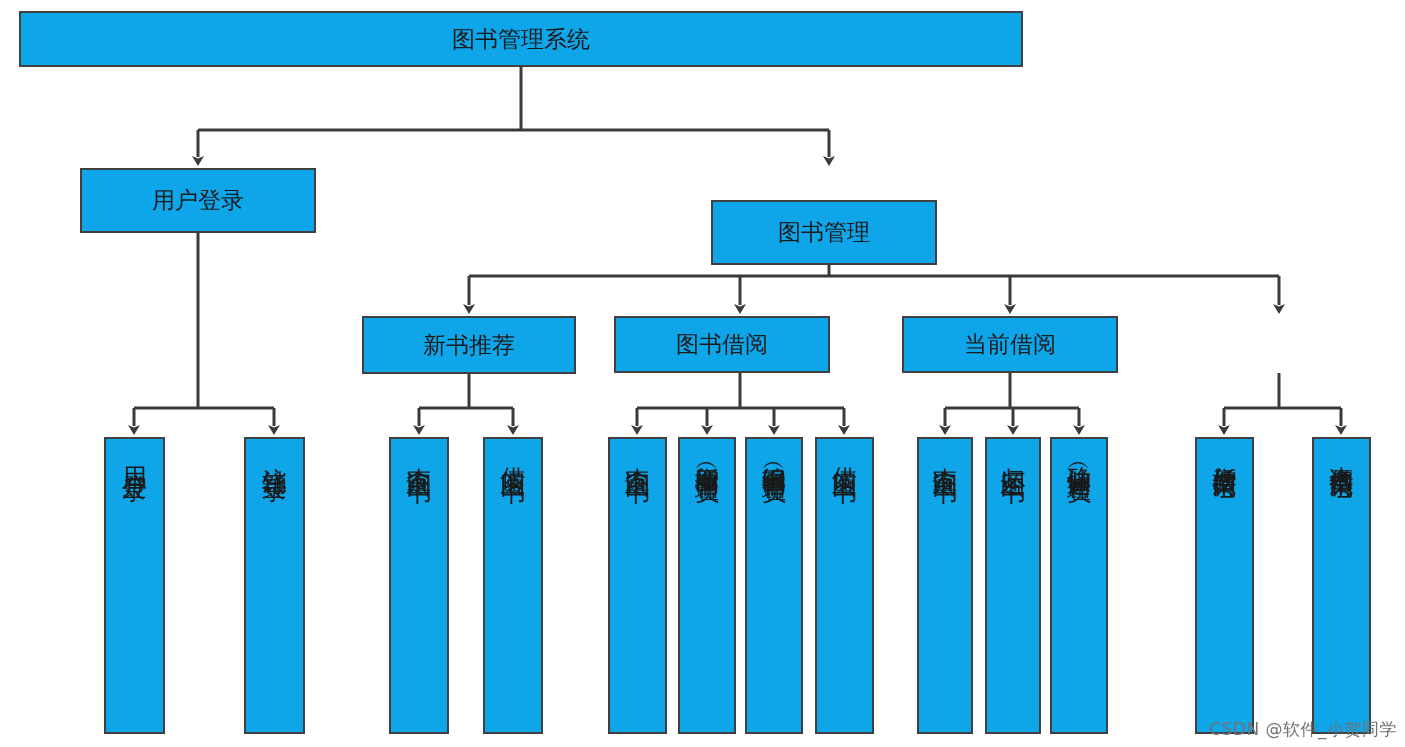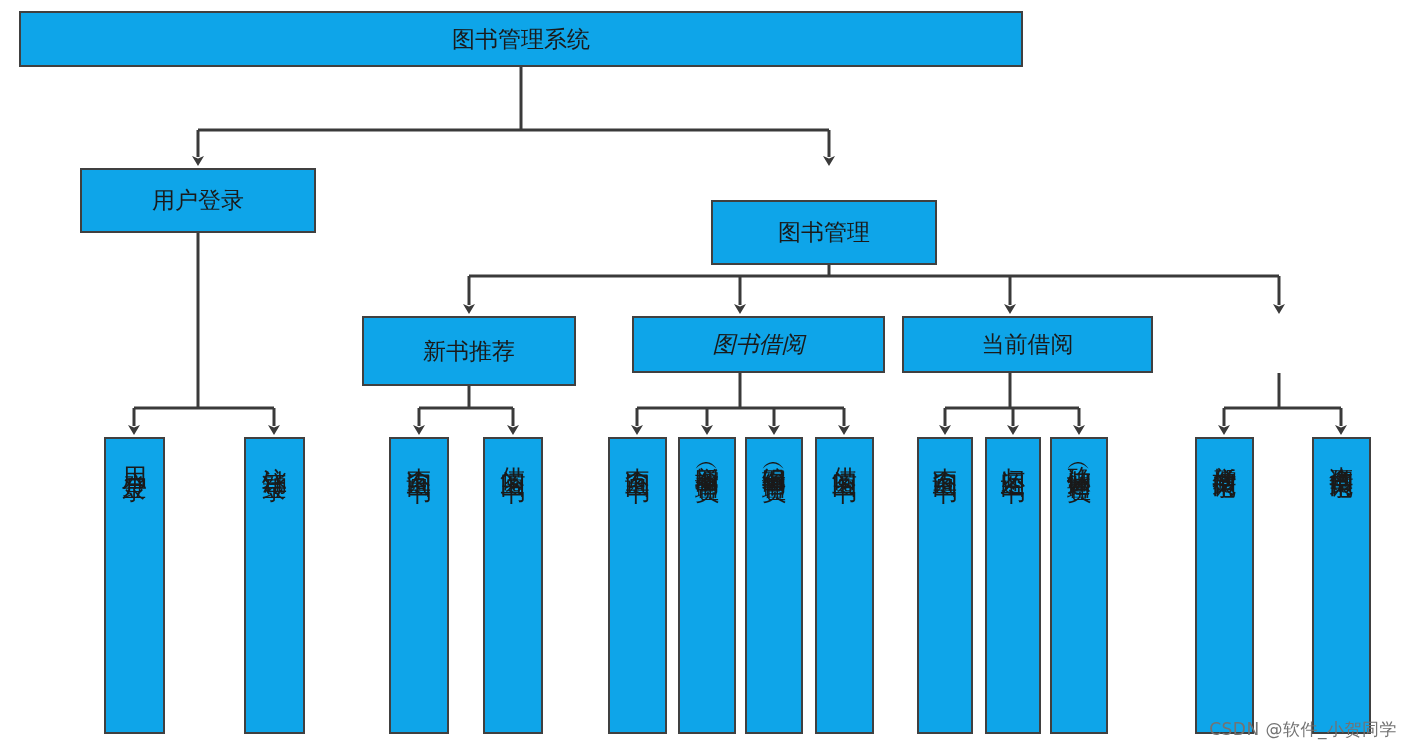--- a/index.html
+++ b/index.html
@@ -77,27 +77,27 @@
     <span class="lbl">图书管理系统</span>
   </div>
 
   <div class="node h" style="left:80px;top:168px;width:236px;height:65px;">
     <span class="lbl">用户登录</span>
   </div>
   <div class="node h" style="left:711px;top:168px;width:226px;height:65px;margin-top:32px;">
     <span class="lbl">图书管理</span>
   </div>
 
-  <div class="node h" style="left:362px;top:316px;width:214px;height:70px;">
+  <div class="node h" style="left:362px;top:316px;width:214px;height:58px;">
     <span class="lbl">新书推荐</span>
   </div>
-  <div class="node h" style="left:632px;top:316px;width:253px;height:57px;font-style:italic;">
+  <div class="node h" style="left:614px;top:316px;width:216px;height:57px;">
     <span class="lbl">图书借阅</span>
   </div>
-  <div class="node h" style="left:902px;top:316px;width:251px;height:57px;">
+  <div class="node h" style="left:902px;top:316px;width:216px;height:57px;">
     <span class="lbl">当前借阅</span>
   </div>
 
   <div class="node v" style="left:104px;top:437px;width:61px;height:297px;">
     <span class="lbl">用户登录</span>
   </div>
   <div class="node v" style="left:244px;top:437px;width:61px;height:297px;">
     <span class="lbl">注销登录</span>
   </div>
 

